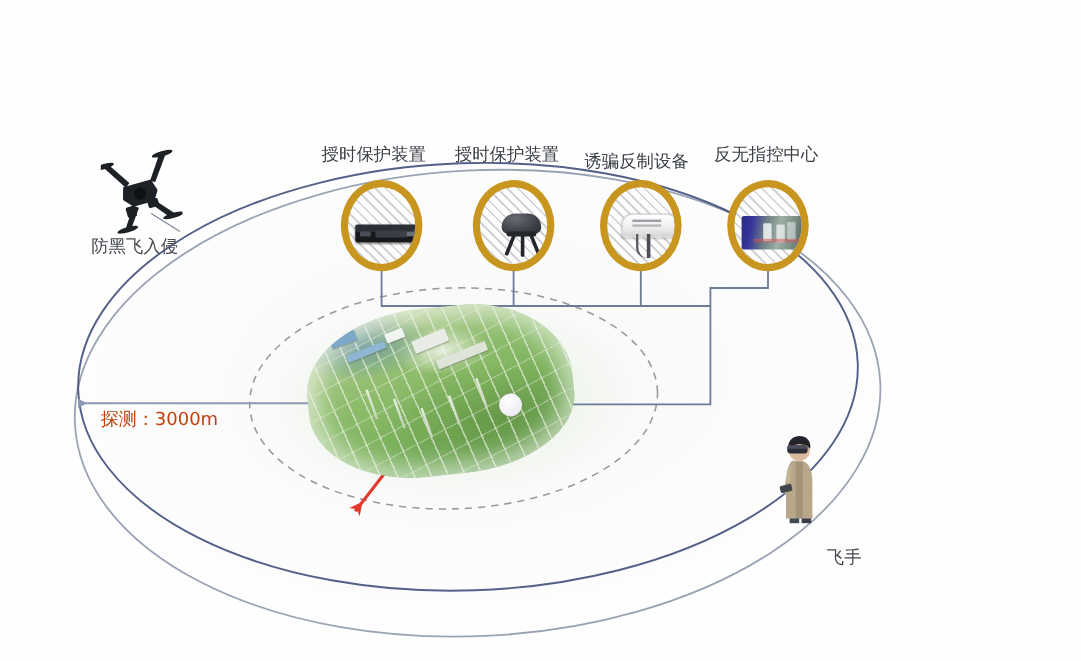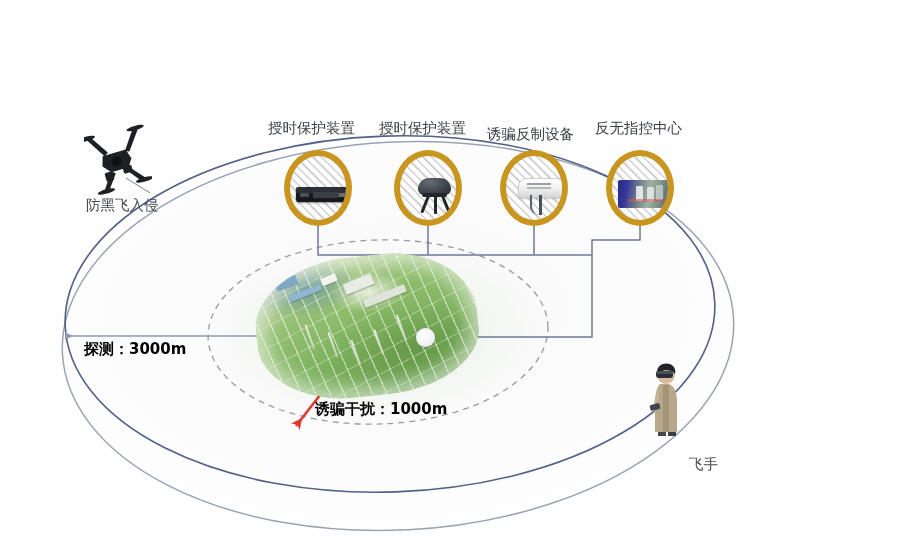--- a/index.html
+++ b/index.html
@@ -55,22 +55,22 @@
             border-radius:2px;overflow:hidden;}
   .dev-room:before{content:"";position:absolute;left:18px;top:6px;width:7px;height:15px;
             background:rgba(255,255,255,.78);border-radius:1px;
             box-shadow:11px 1px 0 0 rgba(255,255,255,.65),
                        20px -1px 0 0 rgba(230,235,240,.55);}
   .dev-room:after{content:"";position:absolute;left:10px;top:19px;width:40px;height:3px;
             background:rgba(200,90,90,.55);}
   
   .dev-label{position:absolute;font-size:14.5px;color:#3a3f46;white-space:nowrap;z-index:7;
              font-family:"DejaVu Sans","Liberation Sans",sans-serif;}
-  .range-label{position:absolute;font-size:15px;color:#000000;white-space:nowrap;z-index:7;
-             font-family:"DejaVu Sans","Liberation Sans",sans-serif;font-weight:bold;}
+  .range-label{position:absolute;font-size:15px;color:#c2410c;white-space:nowrap;z-index:7;
+             font-family:"DejaVu Sans","Liberation Sans",sans-serif;}
   .fig-label{position:absolute;font-size:14.5px;color:#44484f;white-space:nowrap;z-index:7;
              font-family:"DejaVu Sans","Liberation Sans",sans-serif;}
   
   #substation{position:absolute;left:256px;top:256px;width:222px;height:140px;z-index:4;
      border-radius:46% 40% 44% 42%/46% 48% 42% 44%;
      overflow:hidden;
      transform:rotate(-6deg);
      background:
        radial-gradient(ellipse 38% 30% at 22% 18%, rgba(70,120,170,.55) 0%, rgba(70,120,170,0) 70%),
        radial-gradient(ellipse 25% 20% at 52% 26%, rgba(245,245,240,.85) 0%, rgba(245,245,240,0) 70%),
@@ -188,21 +188,21 @@
         <path d="M24,47 L13,63 L17,65 L28,50 z"></path>
         <path d="M42,47 L55,62 L51,65 L39,50 z"></path>
         <ellipse cx="9" cy="9" rx="9" ry="2.2"></ellipse>
         <ellipse cx="59" cy="12" rx="9" ry="2.2"></ellipse>
         <ellipse cx="14" cy="65" rx="9" ry="2.2"></ellipse>
         <ellipse cx="54" cy="64" rx="9" ry="2.2"></ellipse>
         <circle cx="32" cy="39" r="5" fill="#0e1013"></circle>
       </g>
     </svg>
   </div>
-  <div class="fig-label" style="left:86px;top:196px;text-align:center;">防黑飞入侵</div>
+  <div class="fig-label" style="left:76px;top:196px;text-align:center;">防黑飞入侵</div>
 
   <div class="badge" style="left:284px;top:150px;">
     <div class="badge-inner">
       <div class="dev-rack"></div>
     </div>
   </div>
   <div class="dev-label" style="left:268px;top:119px;">授时保护装置</div>
 
   <div class="badge" style="left:394px;top:150px;">
     <div class="badge-inner">
@@ -242,15 +242,14 @@
       <rect x="12" y="13" width="17" height="7" rx="3" fill="#2a2d36"></rect>
       <rect x="12" y="13" width="17" height="3" rx="1.5" fill="#4a4f5c"></rect>
       <rect x="6" y="46" width="10" height="6" rx="1.5" fill="#40454e" transform="rotate(-14 11 49)"></rect>
       <rect x="14" y="74" width="8" height="4" fill="#44484f"></rect>
       <rect x="24" y="74" width="8" height="4" fill="#3a3e45"></rect>
     </svg>
   </div>
   <div class="fig-label" style="left:689px;top:455px;">飞手</div>
 
   <div class="range-label" style="left:84px;top:340px;">探测：3000m</div>
-  <div class="range-label" style="left:315px;top:400px;">诱骗干扰：1000m</div>
 
 </div>
 
 </body></html>

